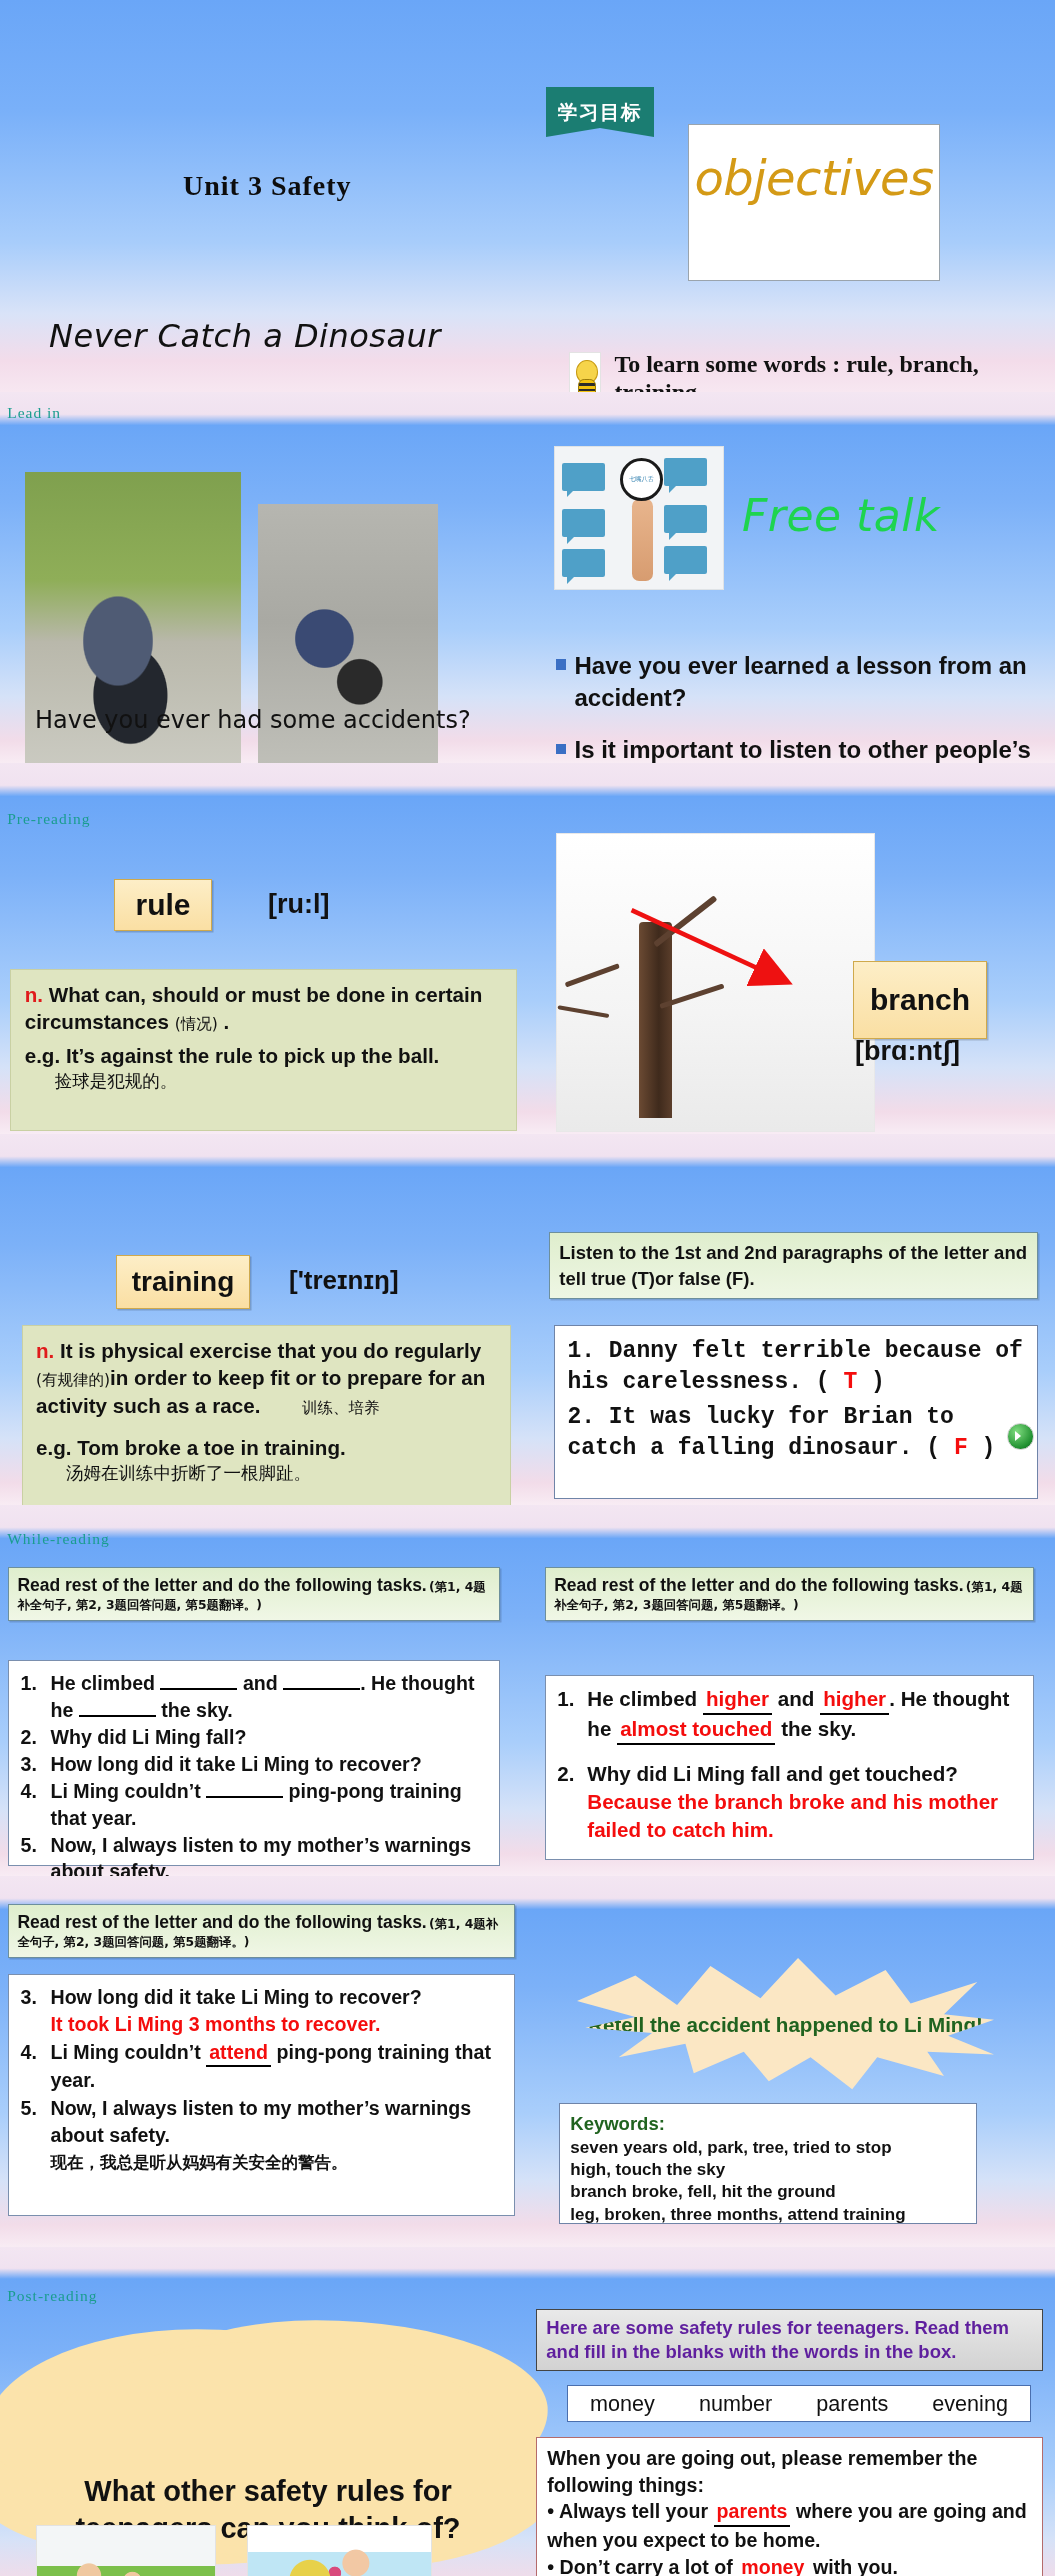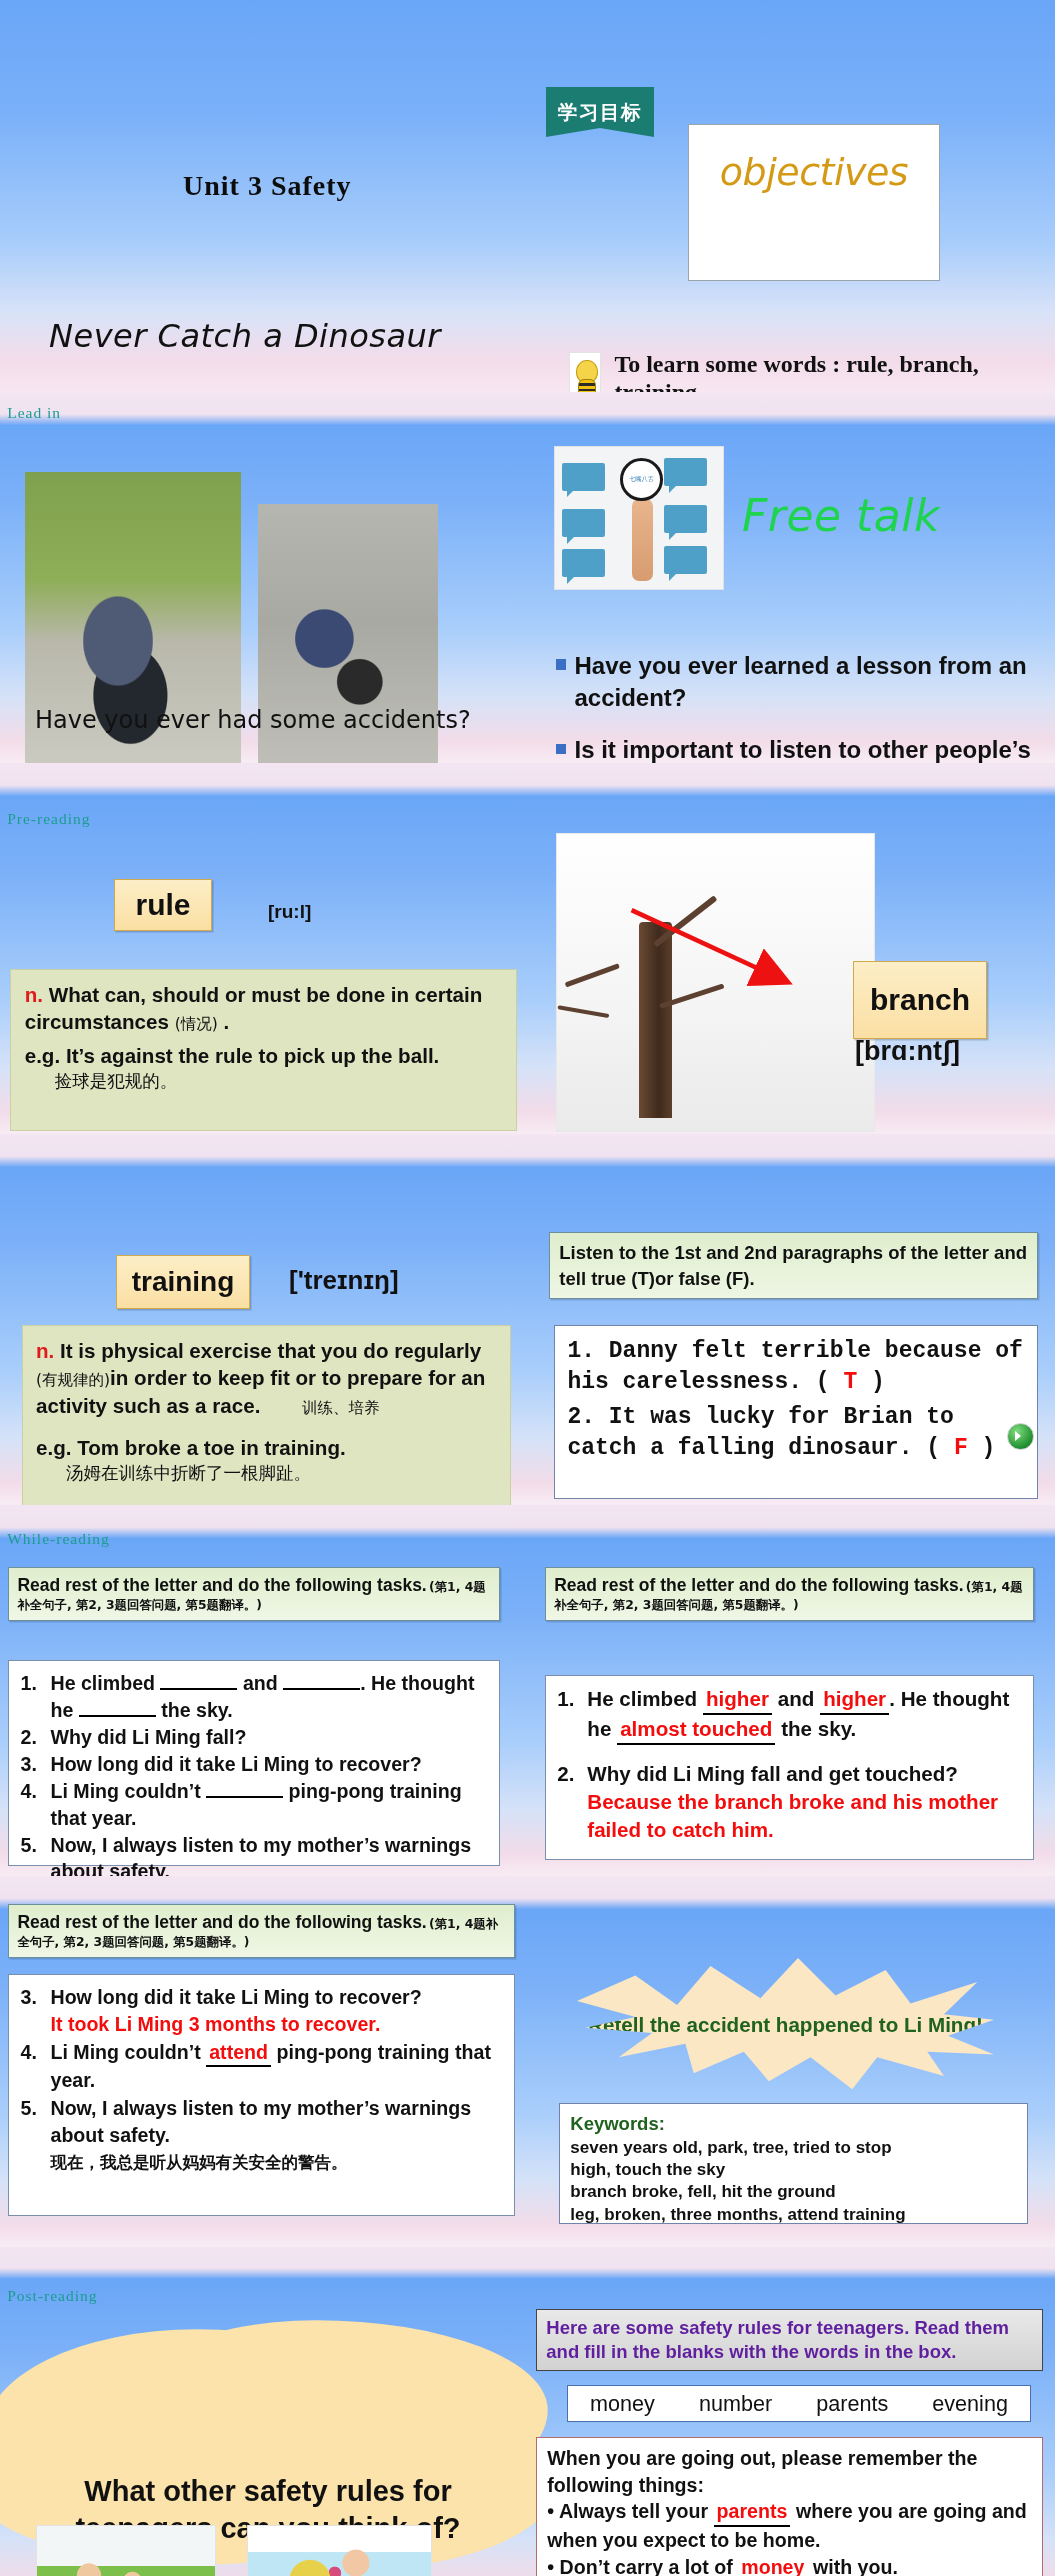--- a/index.html
+++ b/index.html
@@ -56,21 +56,21 @@
     letter-spacing:1.5px;
   }
   #s1 .objectives-box {
     position:absolute; left:688px; top:124px;
     width:252px; height:157px;
     background:#ffffff; border:1px solid #9aa4ad;
   }
   #s1 .objectives-box span {
     display:block; text-align:center; padding-top:25px;
     font-family:"DejaVu Sans", sans-serif;
-    font-style:italic; font-size:38px; color:#d49a16;
+    font-style:italic; font-size:48px; color:#d49a16;
     letter-spacing:-0.5px;
   }
   #s1 .obj-list { position:absolute; left:569px; top:350px; width:453px; }
   #s1 .obj-item { display:flex; align-items:flex-start; margin-bottom:26px; }
   .bee {
     width:32px; height:47px; flex:0 0 32px; margin-right:13.4px; margin-top:2.1px;
     background:#fff; border:0.5px solid #e3e3e3;
     position:relative;
   }
   .bee::before {
@@ -151,21 +151,21 @@
   #s3 .stage-label { left:7.2px; top:47px; }
   .wordchip {
     background:linear-gradient(180deg,#fdeec7,#fadfa3);
     border:0.5px solid #cfa94c; box-shadow:1.5px 1.5px 0 rgba(0,0,0,.18);
     font-family:"Liberation Sans", sans-serif; font-weight:bold;
     display:flex; align-items:center; justify-content:center; color:#111;
   }
   #s3 .rule-chip { position:absolute; left:114px; top:116px; width:98px; height:52px; font-size:30px; }
   #s3 .rule-ipa {
     position:absolute; left:268px; top:126px;
-    font-family:"Liberation Sans", sans-serif; font-weight:bold; font-size:19px; color:#111;margin-top:12px;
+    font-family:"Liberation Sans", sans-serif; font-weight:bold; font-size:27px; color:#111;
   }
   .defbox {
     position:absolute; background:#dfe5c1; border:0.5px solid #c9d0a3;
     padding:11.3px 13.4px; color:#111;
     font-family:"Liberation Sans", sans-serif; font-weight:bold;
   }
   #s3 .rule-def { left:10.3px; top:206px; width:507px; height:162px; }
   .defbox .pos { color:#e01b1b; }
   .defbox .l1 { font-size:20.6px; line-height:1.32; }
   .defbox .cn { font-family:"DejaVu Sans", sans-serif; font-weight:normal; font-size:15.5px; }
@@ -262,21 +262,21 @@
       74% 9%,80% 34%,96% 18%,88% 42%,100% 46%,89% 58%,100% 72%,84% 70%,
       88% 88%,72% 74%,66% 98%,56% 74%,46% 92%,40% 70%,28% 86%,26% 64%,
       10% 74%,18% 56%,2% 52%,14% 44%);
     display:flex; align-items:center; justify-content:center; text-align:center;
   }
   #s6 .burst span {
     font-family:"Liberation Sans", sans-serif; font-weight:bold;
     font-size:20.6px; line-height:1.3; color:#20631f;
   }
   #s6 .kw {
-    position:absolute; left:559px; top:227px; width:469px; height:121px;
+    position:absolute; left:559px; top:227px; width:418px; height:121px;
     background:#fff; border:0.5px solid #6f84a8; padding:8.2px 10.3px;
     font-family:"Liberation Sans", sans-serif; font-weight:bold;
     font-size:17px; line-height:1.32; color:#111;
   }
   #s6 .kw .h { color:#20631f; font-size:18.5px; }
 
   
   #s7 { height:355px; }
   #s7 .stage-label { left:7.2px; top:40px; }
   #s7 .cloud {

